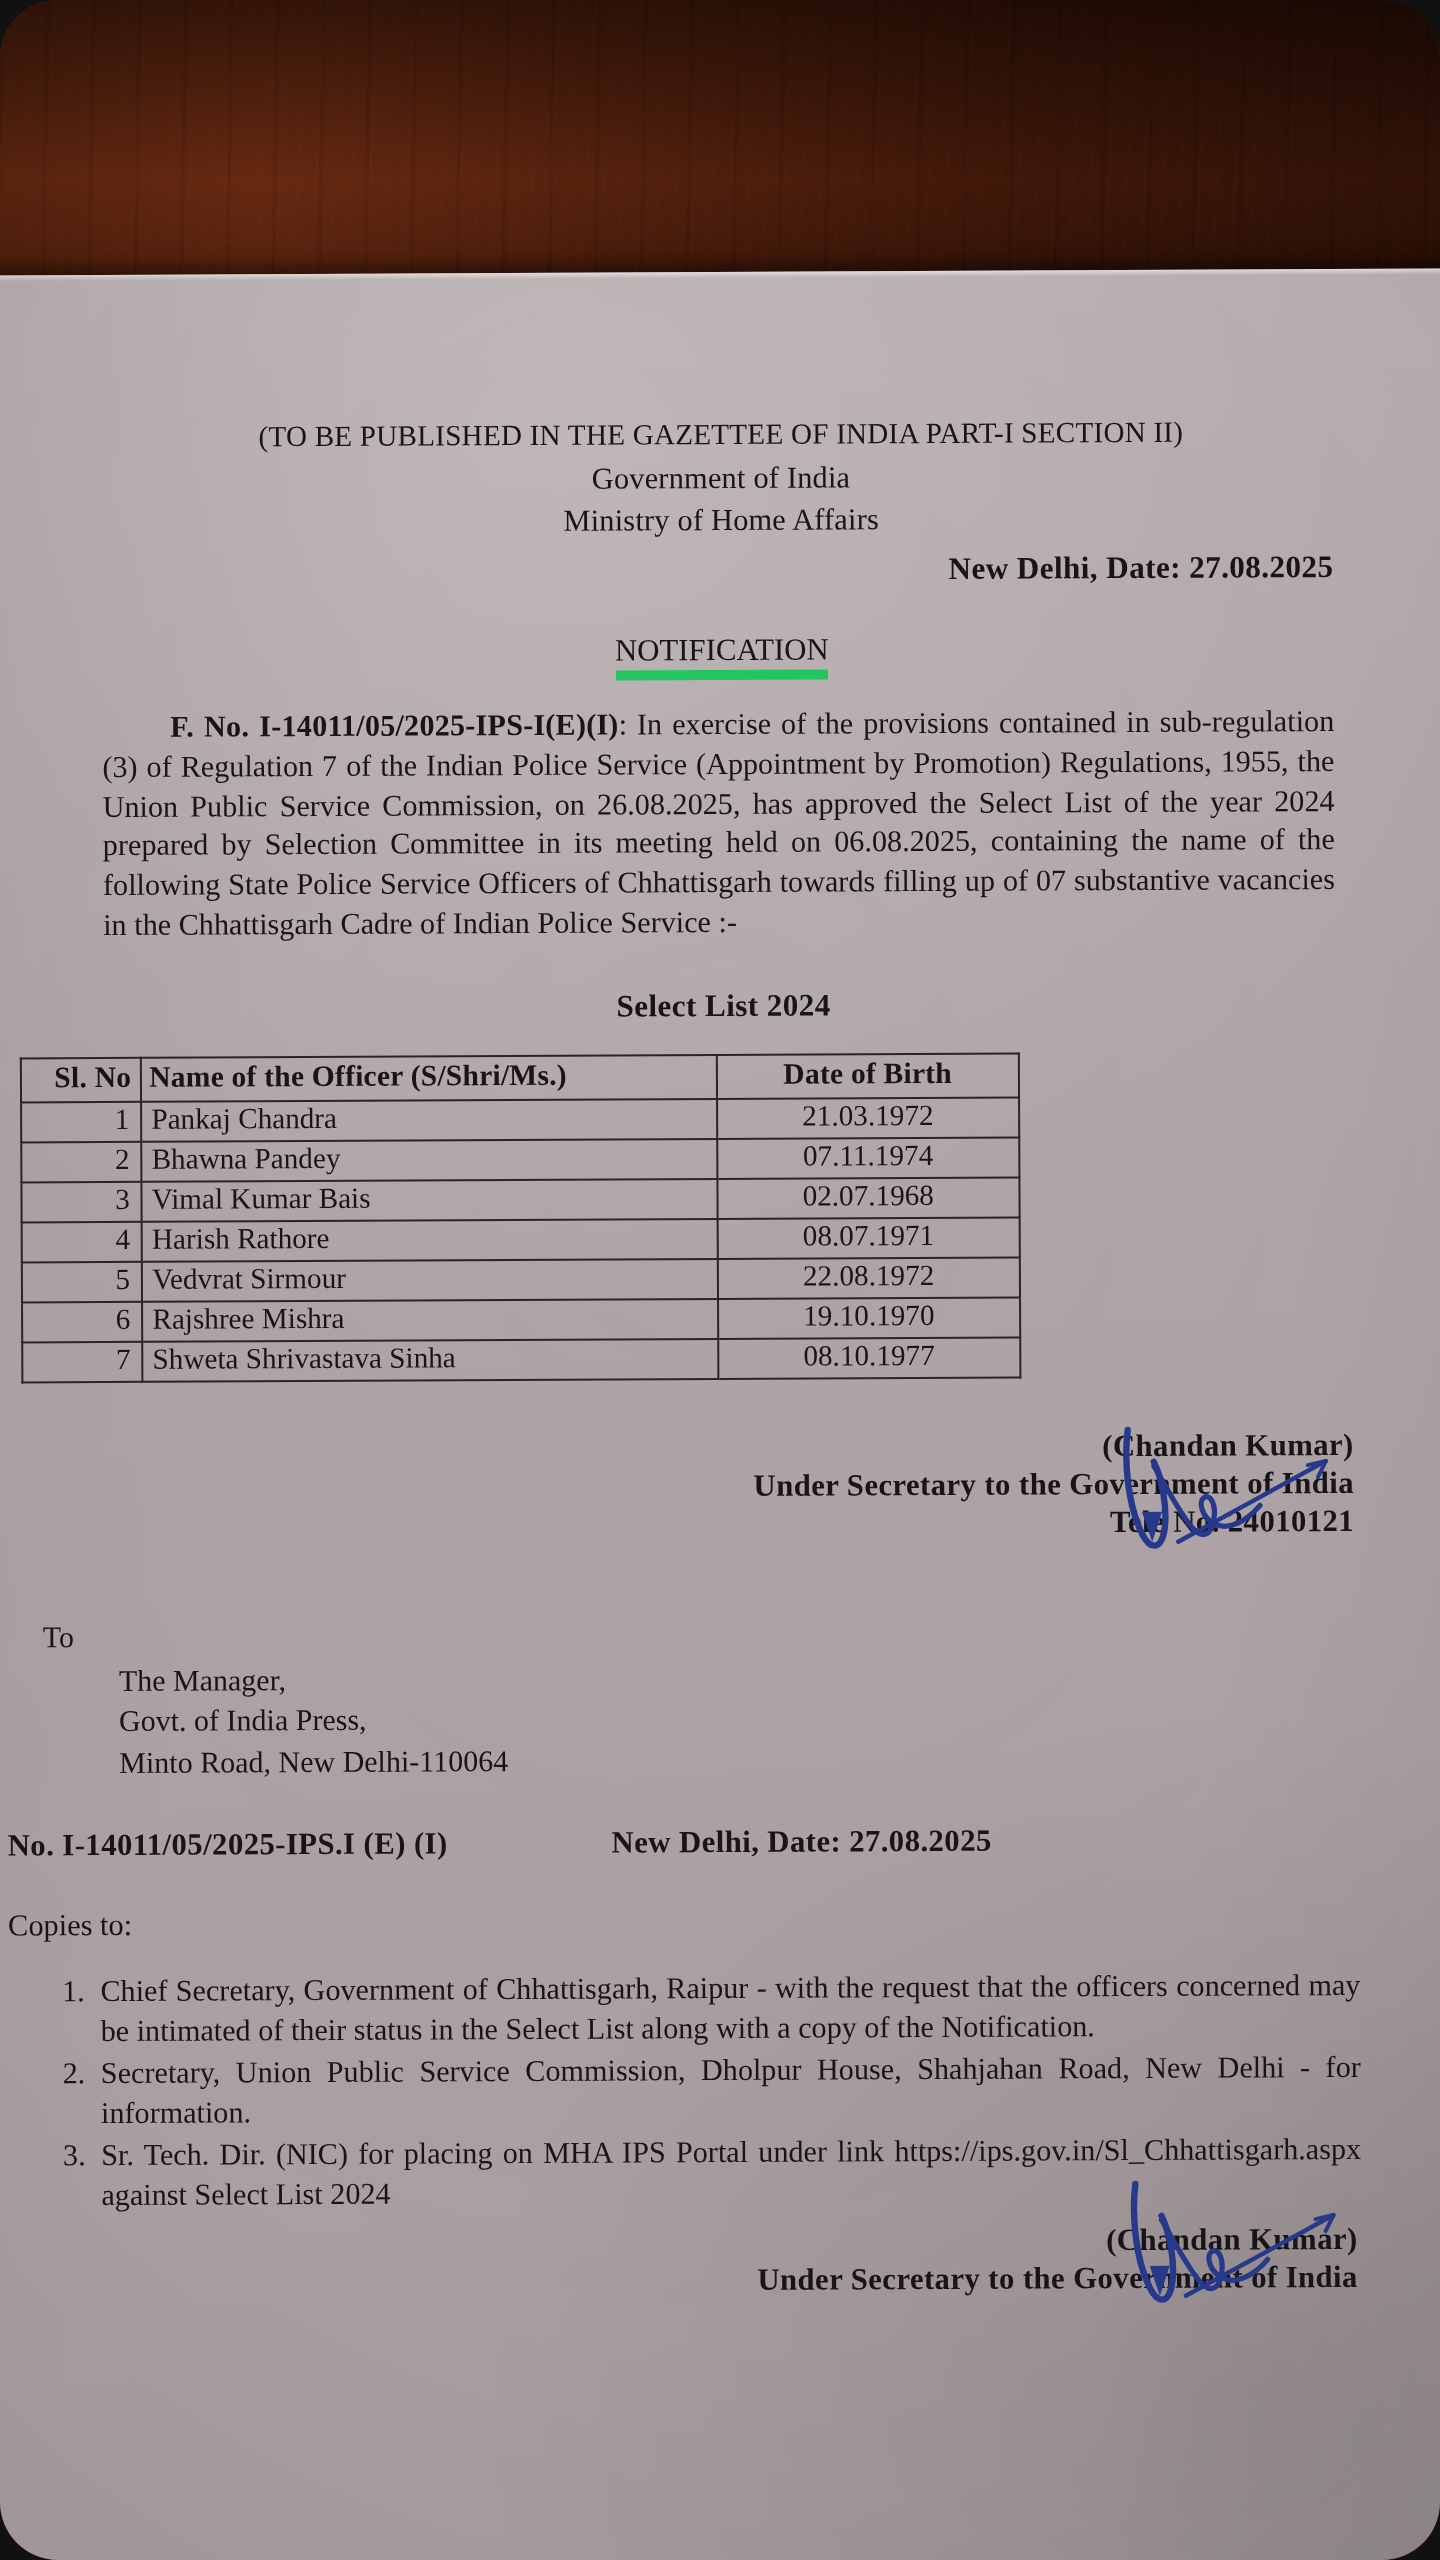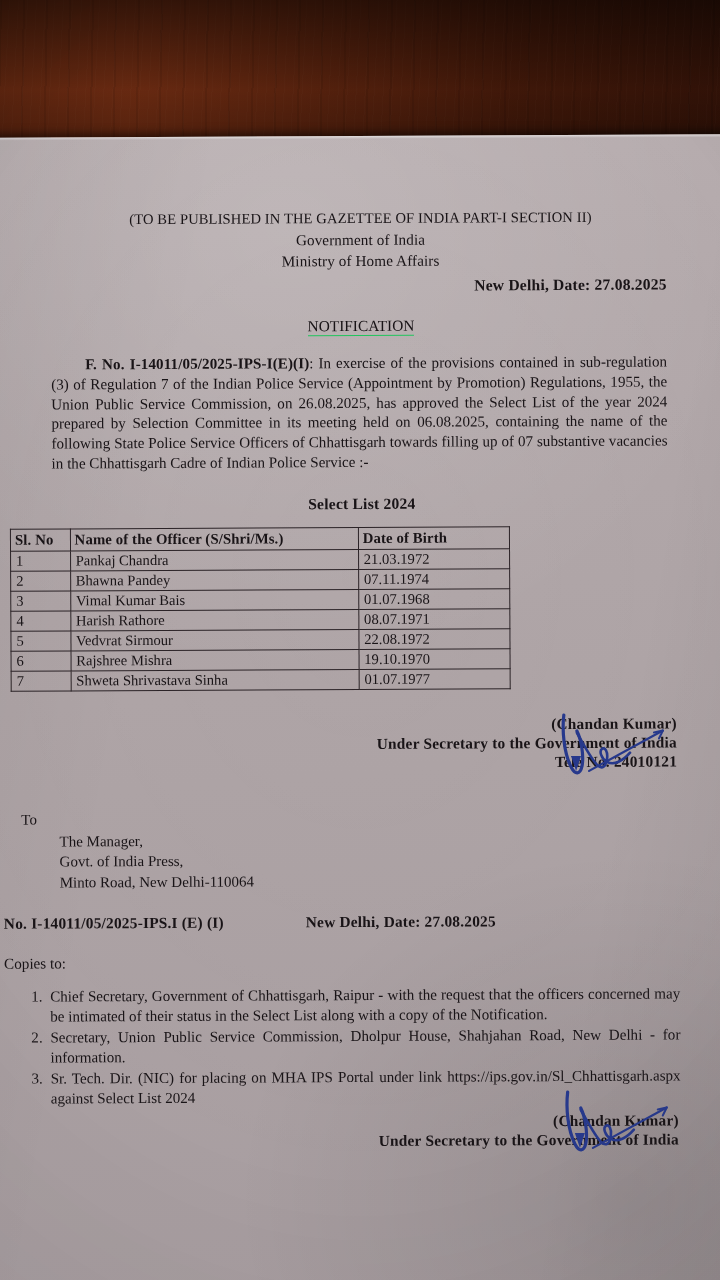--- a/index.html
+++ b/index.html
@@ -7,20 +7,21 @@
     padding: 0;
     background: #111;
   }
   .page {
     position: relative;
     width: 720px;
     height: 1280px;
     overflow: hidden;
     background: #2a1008;
     font-family: "Liberation Serif", "DejaVu Serif", serif;
+    border-radius: 29px;
   }
 
   
   .desk {
     position: absolute;
     inset: 0;
     background:
       radial-gradient(120% 160% at 18% 10%, rgba(120,48,20,0.95) 0%, rgba(70,26,10,0.95) 45%, rgba(34,12,6,1) 100%),
       linear-gradient(180deg, #5d2410 0%, #3e170a 55%, #1d0a05 100%);
   }
@@ -92,21 +93,21 @@
     font-size: 15.6px;
     padding-right: 54px;
     margin-top: 6px;
     letter-spacing: .2px;
   }
   .notif {
     text-align: center;
     margin-top: 22px;
     font-size: 15.4px;
   }
-  .notif span { border-bottom: 1px solid #22c55e; padding-bottom: 1px; text-align: right; }
+  .notif span { border-bottom: 5px solid #22c55e; padding-bottom: 1px; text-align: right; }
 
   .body-para {
     margin: 19px 54px 0 50px;
     font-size: 15.1px;
     line-height: 19.8px;
     text-align: justify;
     text-justify: inter-word;
   }
   .body-para .fno { font-weight: bold; letter-spacing: .1px; }
   .body-para .indent { display: inline-block; width: 34px; }
@@ -129,23 +130,23 @@
   table.officers, table.officers th, table.officers td {
     border: 1.3px solid #2b2327;
   }
   table.officers th {
     font-weight: bold;
     padding: 2px 4px;
     font-size: 14.8px;
     letter-spacing: .1px;
   }
   table.officers td { padding: 1px 5px; }
-  .c-sl  { width: 52px; text-align: left; }
+  .c-sl  { width: 52px; text-align: right; }
   .c-nm  { width: 298px; text-align: left; }
-  .c-dob { width: 148px; text-align: left; }
+  .c-dob { width: 148px; text-align: center; }
 
   
   .sig-wrap { position: relative; margin-top: 26px; height: 86px; }
   .sig-wrap.second { margin-top: 6px; height: 82px; }
   .sig-ink {
     position: absolute;
     pointer-events: none;
   }
   .sig-lines { text-align: right; padding-right: 46px; }
   .sig-name {
@@ -253,41 +254,41 @@
           <td class="c-dob">21.03.1972</td>
         </tr>
         <tr>
           <td class="c-sl">2</td>
           <td class="c-nm">Bhawna Pandey</td>
           <td class="c-dob">07.11.1974</td>
         </tr>
         <tr>
           <td class="c-sl">3</td>
           <td class="c-nm">Vimal Kumar Bais</td>
-          <td class="c-dob">01.07.1968</td>
+          <td class="c-dob">02.07.1968</td>
         </tr>
         <tr>
           <td class="c-sl">4</td>
           <td class="c-nm">Harish Rathore</td>
           <td class="c-dob">08.07.1971</td>
         </tr>
         <tr>
           <td class="c-sl">5</td>
           <td class="c-nm">Vedvrat Sirmour</td>
           <td class="c-dob">22.08.1972</td>
         </tr>
         <tr>
           <td class="c-sl">6</td>
           <td class="c-nm">Rajshree Mishra</td>
           <td class="c-dob">19.10.1970</td>
         </tr>
         <tr>
           <td class="c-sl">7</td>
           <td class="c-nm">Shweta Shrivastava Sinha</td>
-          <td class="c-dob">01.07.1977</td>
+          <td class="c-dob">08.10.1977</td>
         </tr>
       </tbody>
     </table>
 
     <div class="sig-wrap">
       <svg class="sig-ink" style="left:528px; top:-6px;" width="160" height="80" viewBox="0 0 160 80">
         <g fill="none" stroke="#27398c" stroke-linecap="round" stroke-linejoin="round">
           <path d="M33 6 C31 22, 33 44, 40 58 C44 66, 49 66, 51 57 C53 46, 50 30, 46 22" stroke-width="3.2"></path>
           <path d="M46 24 C53 36, 60 50, 66 56 C71 61, 75 58, 76 50 C77 43, 74 38, 71 40
                    C68 42, 70 50, 76 53 C83 57, 92 52, 99 44" stroke-width="2.6"></path>

